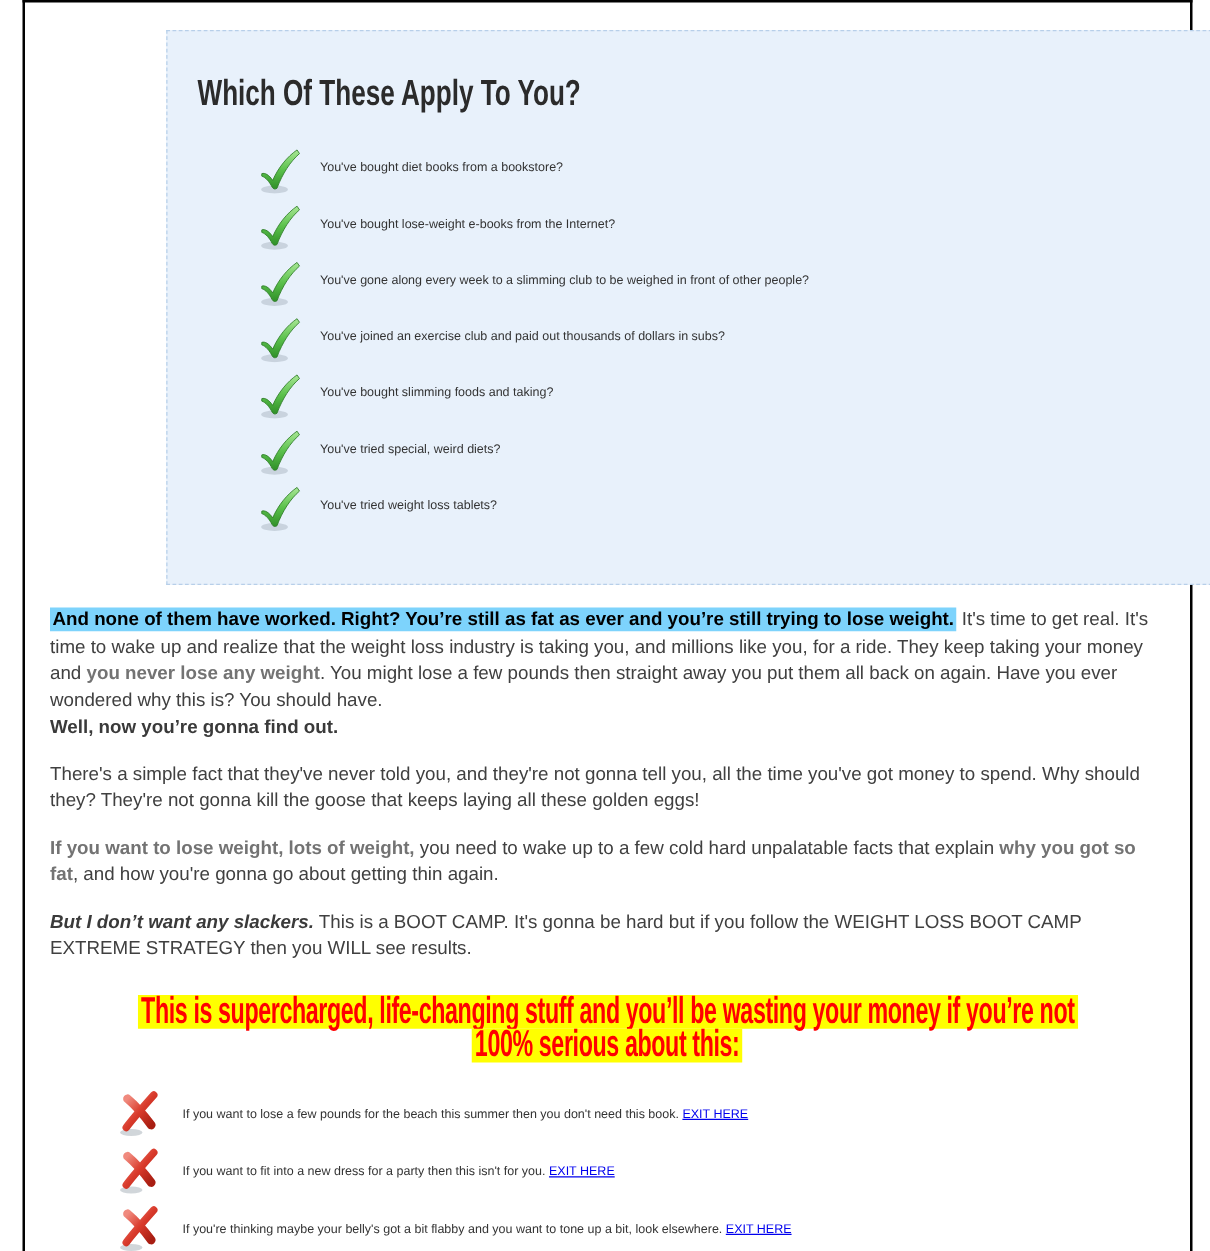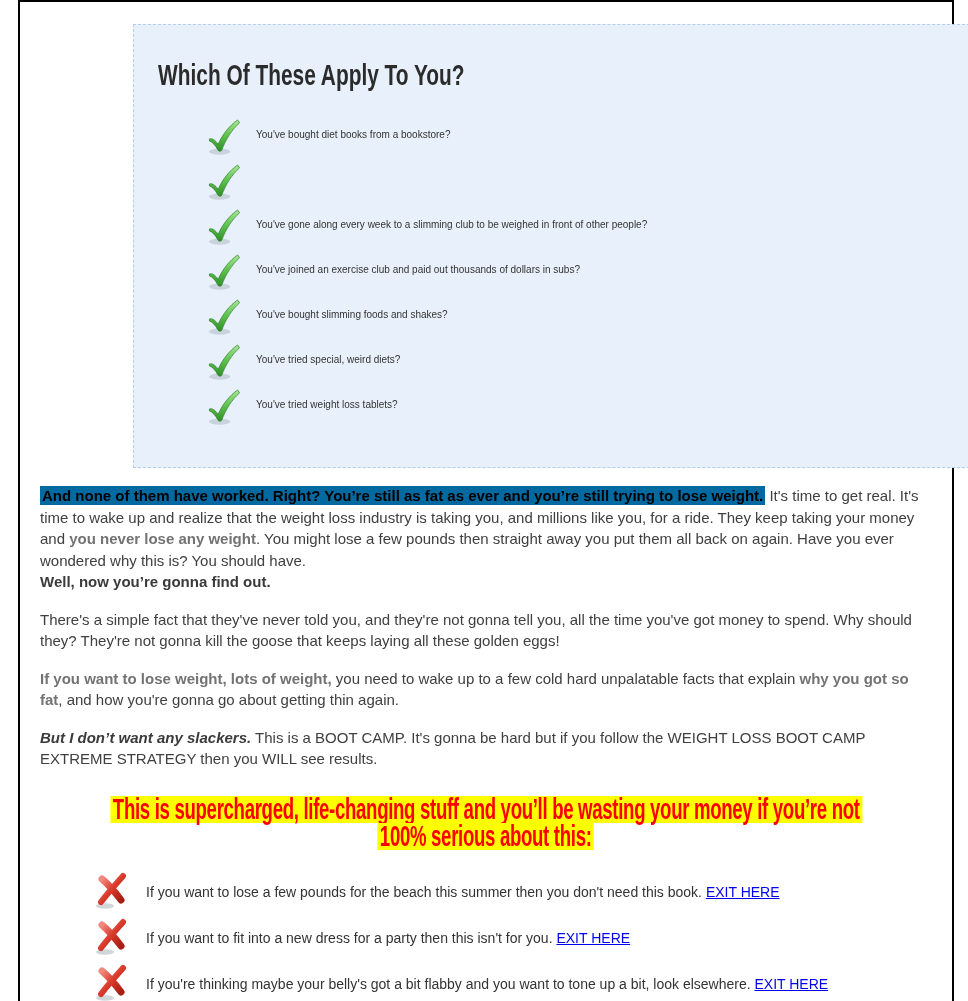--- a/index.html
+++ b/index.html
@@ -29,39 +29,39 @@
   .check-item { display:flex; align-items:flex-start; margin-bottom:8px; }
   .check-item .ic { flex:0 0 37px; height:37px; }
   .check-item .txt {
     margin:7px 0 0 13px; max-width:520px;
     font-size:10px; line-height:20px; color:#333333;
   }
   
   .main { padding:0 20px; }
   .main p { margin:16px 0; font-size:15px; line-height:21.5px; color:#404040; }
   .p1 { margin-top:17px !important; }
-  mark.hl { background:#0369a1; color:#000; font-weight:bold; padding:1px 2px; }
+  mark.hl { background:#7dd3fc; color:#000; font-weight:bold; padding:1px 2px; }
   .red-bold { color:#737373; font-weight:bold; }
   .bold { font-weight:bold; color:#3a3a3a; }
   .bold-italic { font-weight:bold; font-style:italic; color:#3a3a3a; }
   
   .headline { margin:26px 0 20px 0; }
   .hl-row { display:flex; justify-content:center; height:27px; }
   .hl-line {
     flex:0 0 auto; white-space:nowrap; font-weight:bold; font-size:30px;
     line-height:26px; letter-spacing:-0.5px; color:#ff0000;
     background:#ffff00; padding:0 4px;
     transform:scaleX(0.62); transform-origin:center top;
   }
   
   .exit-list { margin:18px 0 0 53px; }
   .exit-item { display:flex; align-items:flex-start; margin-bottom:6px; }
   .exit-item .ic { flex:0 0 42px; height:40px; }
   .exit-item .txt {
-    margin:12px 0 0 11px; font-size:14px; line-height:20px; color:#333333;
+    margin:12px 0 0 11px; font-size:10px; line-height:20px; color:#333333;
   }
   .exit-link { color:#0000ee; text-decoration:underline; }
   .hidden-defs { position:absolute; width:0; height:0; overflow:hidden; }
 </style>
 </head>
 <body>
 
 <svg class="hidden-defs" aria-hidden="true">
   <defs>
     <linearGradient id="gradCheck" x1="0" y1="0" x2="0" y2="1">
@@ -96,20 +96,21 @@
           <span class="txt">You've bought diet books from a bookstore?</span>
         </div>
 
         <div class="check-item">
           <span class="ic">
             <svg width="37" height="37" viewBox="0 0 38 38">
                 <ellipse cx="14" cy="34.5" rx="11" ry="3.2" fill="#9aa7b5" opacity="0.4"></ellipse>
                 <path d="M3.5 21.5 C6 20.5 9.5 22.5 12.5 27 C17 16.5 24.5 7.5 32.5 2 L34.5 5 C27 11.5 20.5 21.5 16 33.5 C14.5 34.5 13 34.3 12 32.5 C9.8 28.2 6.8 24.6 3.5 23.5 Z" fill="url(#gradCheck)" stroke="#2d7d26" stroke-width="0.7"></path>
               </svg>
           </span>
+          <span class="txt">You've bought lose-weight e-books from the Internet?</span>
         </div>
 
         <div class="check-item">
           <span class="ic">
             <svg width="37" height="37" viewBox="0 0 38 38">
                 <ellipse cx="14" cy="34.5" rx="11" ry="3.2" fill="#9aa7b5" opacity="0.4"></ellipse>
                 <path d="M3.5 21.5 C6 20.5 9.5 22.5 12.5 27 C17 16.5 24.5 7.5 32.5 2 L34.5 5 C27 11.5 20.5 21.5 16 33.5 C14.5 34.5 13 34.3 12 32.5 C9.8 28.2 6.8 24.6 3.5 23.5 Z" fill="url(#gradCheck)" stroke="#2d7d26" stroke-width="0.7"></path>
               </svg>
           </span>
           <span class="txt">You've gone along every week to a slimming club to be weighed in front of other people?</span>
@@ -125,21 +126,21 @@
           <span class="txt">You've joined an exercise club and paid out thousands of dollars in subs?</span>
         </div>
 
         <div class="check-item">
           <span class="ic">
             <svg width="37" height="37" viewBox="0 0 38 38">
                 <ellipse cx="14" cy="34.5" rx="11" ry="3.2" fill="#9aa7b5" opacity="0.4"></ellipse>
                 <path d="M3.5 21.5 C6 20.5 9.5 22.5 12.5 27 C17 16.5 24.5 7.5 32.5 2 L34.5 5 C27 11.5 20.5 21.5 16 33.5 C14.5 34.5 13 34.3 12 32.5 C9.8 28.2 6.8 24.6 3.5 23.5 Z" fill="url(#gradCheck)" stroke="#2d7d26" stroke-width="0.7"></path>
               </svg>
           </span>
-          <span class="txt">You've bought slimming foods and shakes?</span>
+          <span class="txt">You've bought slimming foods and taking?</span>
         </div>
 
         <div class="check-item">
           <span class="ic">
             <svg width="37" height="37" viewBox="0 0 38 38">
                 <ellipse cx="14" cy="34.5" rx="11" ry="3.2" fill="#9aa7b5" opacity="0.4"></ellipse>
                 <path d="M3.5 21.5 C6 20.5 9.5 22.5 12.5 27 C17 16.5 24.5 7.5 32.5 2 L34.5 5 C27 11.5 20.5 21.5 16 33.5 C14.5 34.5 13 34.3 12 32.5 C9.8 28.2 6.8 24.6 3.5 23.5 Z" fill="url(#gradCheck)" stroke="#2d7d26" stroke-width="0.7"></path>
               </svg>
           </span>
           <span class="txt">You've tried special, weird diets?</span>

